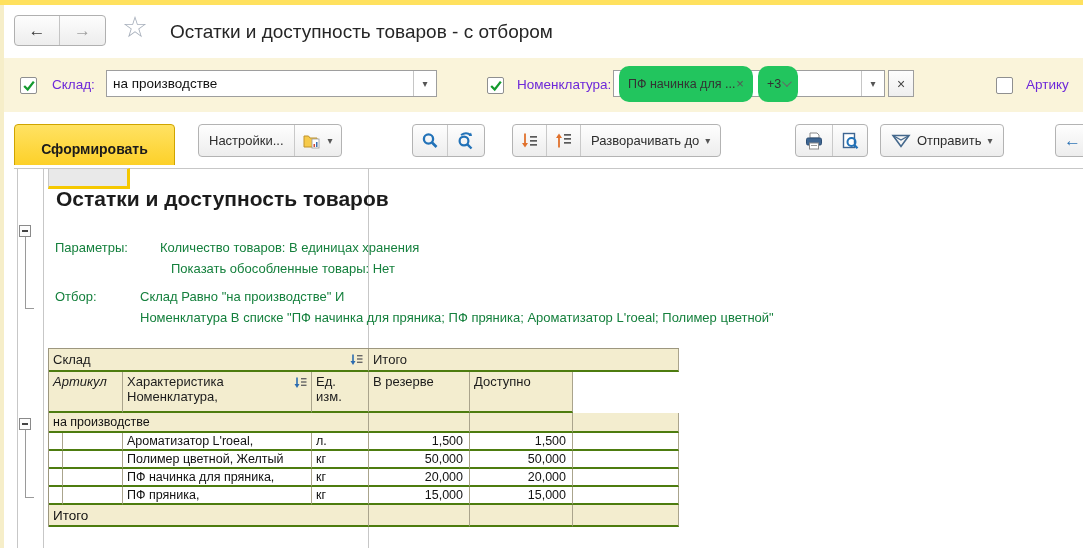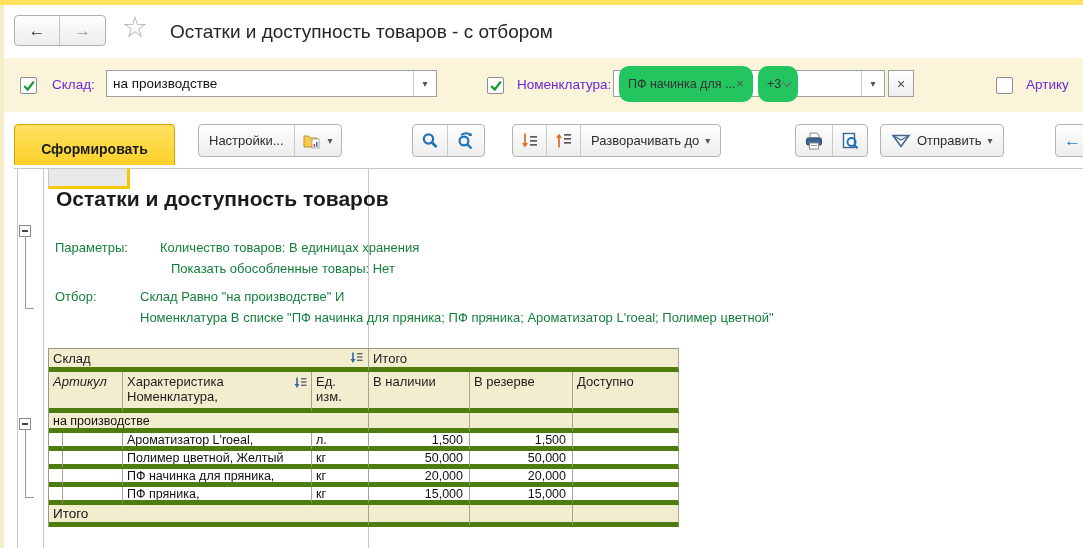--- a/index.html
+++ b/index.html
@@ -52,21 +52,21 @@
   .grp-box::after { content:""; width:6px; height:1.6px; background:#444; display:block; }
   .grp-line { position:absolute; width:1px; background:#9a9a9a; }
   .grp-tick { position:absolute; height:1px; background:#9a9a9a; }
   .rpt-title { position:absolute; left:52px; top:22px; font-size:21px; font-weight:bold; color:#1c1c1c; white-space:nowrap; }
   .ptext { position:absolute; font-size:13px; color:#15803d; white-space:nowrap; }
 
   .rtable { position:absolute; left:44px; top:183px; display:grid;
     grid-template-columns:14px 60px 189px 57px 101px 103px 106px;
     grid-template-rows:23px 41px 20px 18px 18px 18px 18px 22px;
     border-top:1px solid #9d977f; border-left:1px solid #9d977f; }
-  .cell { border-right:1px solid #aaa48c; border-bottom:5px solid #4d7c0f; position:relative; font-size:12.5px; color:#111; overflow:hidden; }
+  .cell { border-right:1px solid #aaa48c; border-bottom:2px solid #4d7c0f; position:relative; font-size:12.5px; color:#111; overflow:hidden; }
   .cream { background:#f3edcf; }
   .hdr { font-size:13px; color:#1c1c1c; padding:2px 4px; }
   .mid { display:flex; align-items:center; padding:0 4px; }
   .sp4 { grid-column:span 4; }
   .sp3 { grid-column:span 3; }
   .sp2 { grid-column:span 2;font-style:italic; }
   .num { display:flex; align-items:center; justify-content:flex-end; padding:0 6px; }
   .nm { display:flex; align-items:center; padding:0 4px; white-space:nowrap; }
   .sort-ic { position:absolute; right:5px; top:50%; transform:translateY(-50%); }
   .sort-ic2 { position:absolute; right:4px; top:5px; }
@@ -286,21 +286,20 @@
               <rect x="7" y="1" width="5.5" height="1.4" fill="#666"></rect>
               <rect x="7" y="4.3" width="5.5" height="1.4" fill="#666"></rect>
               <rect x="7" y="7.6" width="5.5" height="1.4" fill="#666"></rect>
             </svg>
         </span>
       </div>
       <div class="cell cream hdr">
         <div>Ед.</div>
         <div>изм.</div>
       </div>
-      <div class="cell cream hdr"><span>В наличии</span></div>
       <div class="cell cream hdr"><span>В резерве</span></div>
       <div class="cell cream hdr"><span>Доступно</span></div>
 
       <div class="cell cream sp4 mid">
           <span>на производстве</span>
         </div>
       <div class="cell cream"></div>
       <div class="cell cream"></div>
       <div class="cell cream"></div>
 

